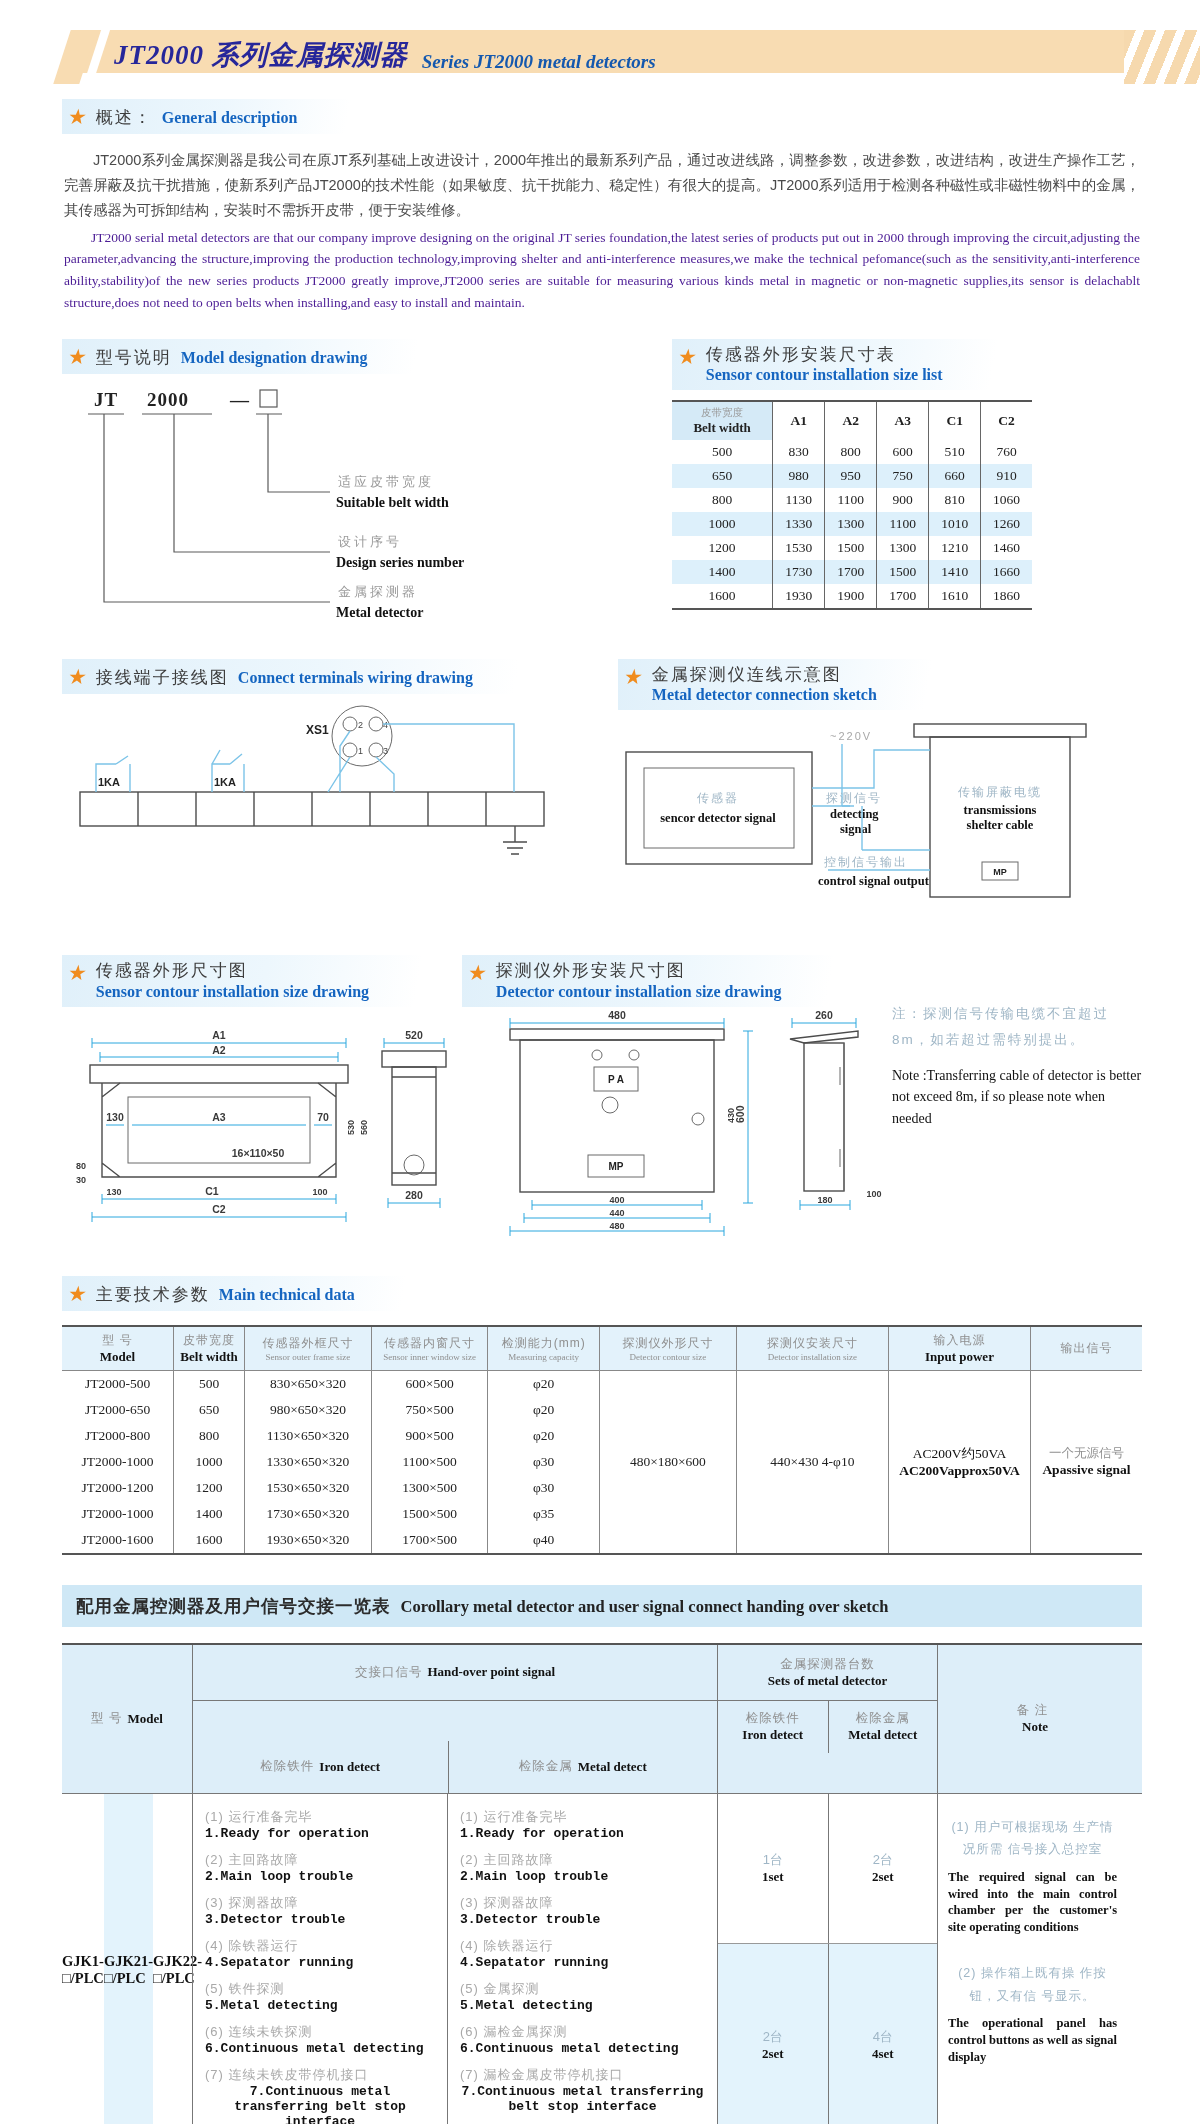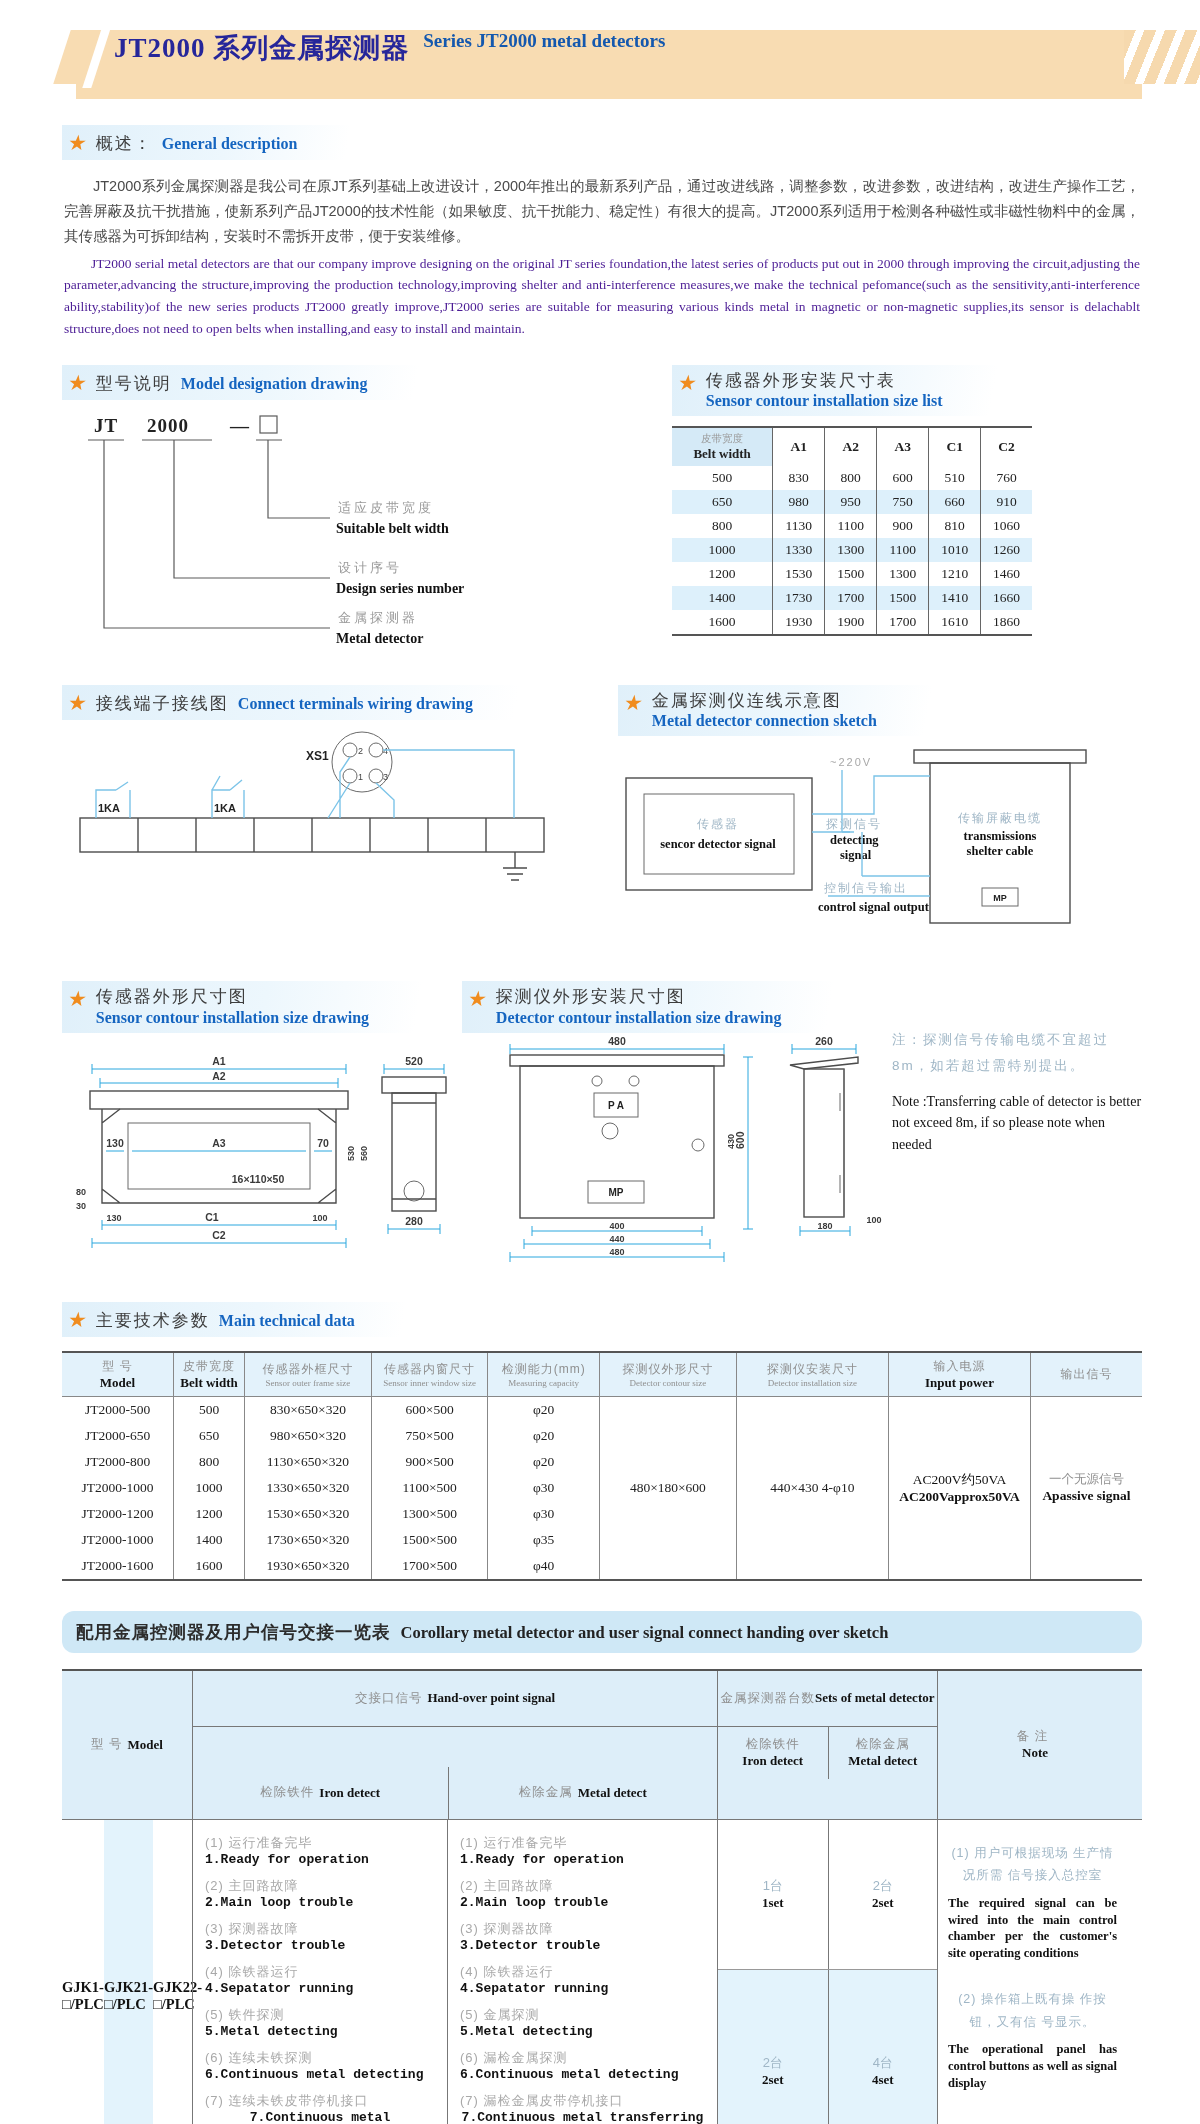--- a/index.html
+++ b/index.html
@@ -1,22 +1,22 @@
 <!DOCTYPE html>
 <html><head>
 <meta charset="utf-8">
 <style>
   * { margin:0; padding:0; box-sizing:border-box; }
   html,body { background:#ffffff; }
   body { width:1200px; font-family:"Liberation Sans","DejaVu Sans",sans-serif; color:#333; }
   .page { width:1200px; min-height:2124px; padding:28px 58px 30px 62px; position:relative; overflow:hidden; }
 
   
-  .banner { position:relative; height:69px; background:#f8dcb2; margin:2px 0 26px 14px;
-            display:flex; align-items:flex-start; padding-left:38px; }
+  .banner { position:relative; height:43px; background:#f8dcb2; margin:2px 0 26px 14px;
+            display:flex; align-items:flex-end; padding-left:38px;font-style:italic; }
   .banner:before { content:""; position:absolute; left:-14px; top:0; width:26px; height:54px;
                    background:#f8dcb2; transform:skewX(-18deg); }
   .banner .slash { position:absolute; left:16px; top:-2px; width:9px; height:60px; background:#ffffff;
                    transform:skewX(-18deg); }
   .banner-title-cn { font-family:"Liberation Serif","DejaVu Serif",serif; font-weight:bold;
                      font-size:27px; color:#26269a; letter-spacing:1px; }
   .banner-title-en { font-family:"Liberation Serif","DejaVu Serif",serif; font-weight:bold;
                      font-size:19px; color:#1458ae; margin-left:14px; }
   .banner-stripes { position:absolute; right:-58px; top:0; width:76px; height:54px;
                     background:repeating-linear-gradient(112deg,#f6d9ae 0 11px,#ffffff 11px 19px); }
@@ -81,34 +81,34 @@
   table.tech td { border-left:1px solid #888; text-align:center; padding:5px 2px;
                   font-family:"Liberation Serif","DejaVu Serif",serif; font-size:13.5px; color:#222; }
   table.tech th:first-child, table.tech td:first-child { border-left:none; }
   .th-cn { display:block; font-size:12px; color:#8f8f8f; font-weight:normal; letter-spacing:1px; }
   .th-en { display:block; font-size:13px; color:#111; font-weight:bold; font-family:"Liberation Serif","DejaVu Serif",serif; }
   .th-en.small { font-size:9px; color:#8f8f8f; font-weight:normal; }
   .merge-cn { display:block; color:#8f8f8f; font-family:"Liberation Sans","DejaVu Sans",sans-serif; font-size:12.5px; }
   .merge-en { display:block; color:#111; font-weight:bold; }
 
   
-  .cor-band { margin-top:30px; background:#cfe8f6; padding:9px 14px; display:flex; align-items:baseline; gap:10px;border-radius:12px; }
+  .cor-band { margin-top:30px; background:#cfe8f6; padding:9px 14px; display:flex; align-items:baseline; gap:10px; }
   .cor-band .t-cn { font-size:17.5px; font-weight:bold; color:#2c2c2c; letter-spacing:1px; }
   .cor-band .t-en { font-family:"Liberation Serif","DejaVu Serif",serif; font-weight:bold; font-size:16.5px; color:#222; }
 
   .cor { margin-top:16px; border-top:2px solid #555; border-bottom:2px solid #555; width:100%; }
   .cor-head { display:flex; background:#ddeef9; border-bottom:1px solid #777; }
   .ch-cell { display:flex; align-items:center; justify-content:center; text-align:center; }
   .ch-cn { color:#8f8f8f; font-size:12.5px; letter-spacing:1px; }
   .ch-en { color:#111; font-weight:bold; font-size:13px; font-family:"Liberation Serif","DejaVu Serif",serif; margin-left:5px; }
   .w-model { width:130px; } .w-iron { width:255px; } .w-metal { width:270px; }
   .w-set { width:110px; } .w-note { width:190px;flex-direction:column; }
   .bl { border-left:1px solid #777; }
   .cor-head .grp { display:flex; flex-direction:column; }
-  .cor-head .grp-top { height:56px; display:flex; align-items:center; justify-content:center; border-bottom:1px solid #777; flex-direction:row; }
+  .cor-head .grp-top { height:56px; display:flex; align-items:center; justify-content:center; border-bottom:1px solid #777; flex-direction:column; }
   .cor-head .grp-bot { display:flex; height:52px; }
   .cor-head .grp-bot > div { display:flex; flex-direction:column; align-items:center; justify-content:center; }
 
   .cor-body { display:flex; }
   .cb-model { width:130px; display:flex; flex-direction:row; }
   .cb-model > div { flex:1; display:flex; align-items:center; justify-content:center;
                     font-family:"Liberation Serif","DejaVu Serif",serif; font-weight:bold; font-size:14.5px; color:#111; }
   .cb-model > div.hl { background:#e3f3fc; }
   .cb-list { padding:8px 12px; }
   .cb-item { margin:6px 0 10px 0; }

